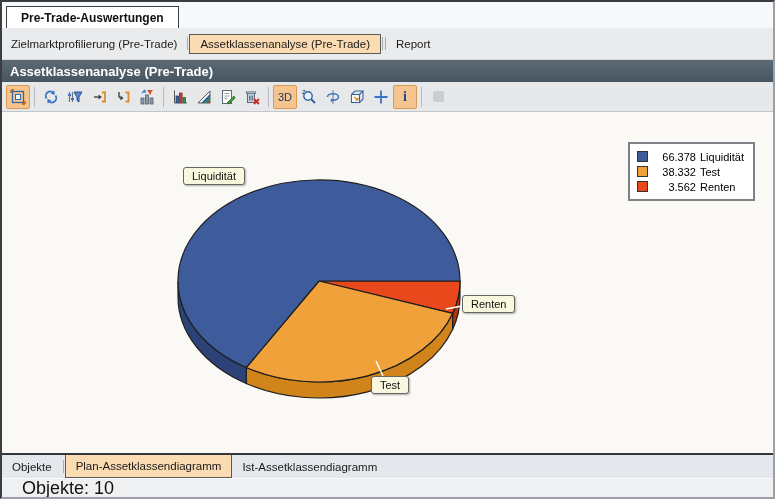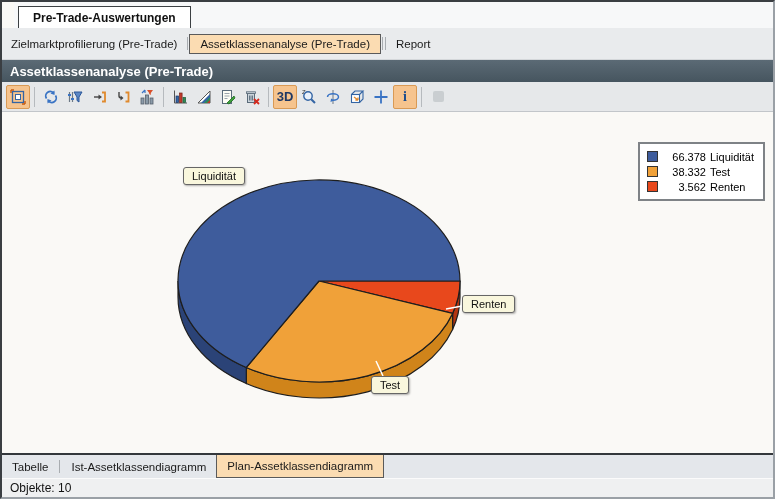--- a/index.html
+++ b/index.html
@@ -6,21 +6,21 @@
   html,body { width:775px; height:499px; }
   body { font-family:"Liberation Sans","DejaVu Sans",sans-serif; font-size:12px; background:#CDD1D6; }
 
   .window{
     width:775px; height:499px;
     border:2px solid; border-color:#3A3E42 #9AA0A6 #9AA0A6 #3A3E42;
     background:#FAF9F6; display:flex; flex-direction:column; overflow:hidden;
   }
 
   
-  .tabrow1{ height:26px; background:#F7F8F9; display:flex; align-items:flex-end; flex:none;margin-left:12px; }
+  .tabrow1{ height:26px; background:#F7F8F9; display:flex; align-items:flex-end; flex:none; }
   .tab-top{
     margin-left:4px; padding:4px 14px 3px; background:#FFFFFF;
     border:1px solid #3C4043; border-bottom:none;
     font-weight:bold; font-size:12px; color:#111; cursor:default;
   }
 
   
   .tabrow2{ height:32px; background:#E9EBED; display:flex; align-items:center; font-size:11.5px; color:#1A1A1A; flex:none; border-bottom:1px solid #D4D7DA;}
   .subtab{ padding:3px 9px; white-space:nowrap; cursor:default; }
   .subtab.active{
@@ -36,50 +36,50 @@
 
   
   .toolbar{ height:30px; background:#E6E8EA; border-bottom:1px solid #C2C6CA; display:flex; align-items:center; padding:0 4px; flex:none; }
   .tbtn{
     width:24px; height:24px; display:flex; align-items:center; justify-content:center;
     border:1px solid transparent; border-radius:2px; cursor:default; flex:none;
   }
   .tbtn.active{ background:#F6C48E; border-color:#D99A55; }
   .tbtn.disabled{ opacity:.9; }
   .tsep{ width:1px; height:20px; background:#B6BABE; margin:0 4px; flex:none; }
-  .t3d{ font-weight:bold; font-size:13px; color:#1F3864; }
+  .t3d{ font-weight:normal; font-size:11px; color:#1F3864; }
   .tinfo{ font-weight:bold; font-size:14px; color:#1F4E8C; font-family:"Liberation Serif",serif; }
   .gray-sq{ width:11px; height:11px; background:#C7CBCE; border-radius:2px; }
 
   
   .chart-area{ position:relative; flex:1; background:#FAF9F6; overflow:hidden; }
   .chart-area svg.pie{ position:absolute; left:0; top:0; }
 
   .legend{
-    position:absolute; top:30px; right:8px; background:#FFFFFF;
+    position:absolute; top:30px; right:18px; background:#FFFFFF;
     border:2px solid #7E8286; padding:5px 9px 5px 7px; font-size:11px; color:#000;
   }
   .legend-row{ display:flex; align-items:center; height:15px; }
   .legend-swatch{ width:11px; height:11px; border:1px solid #333; margin-right:8px; flex:none; }
   .legend-value{ width:40px; text-align:right; margin-right:4px; }
 
   .pie-label{
     position:absolute; background:#F9F7DD; border:1px solid #666;
     border-radius:3px; padding:2px 8px; font-size:11px; color:#111;
     box-shadow:1px 1px 2px rgba(0,0,0,.3); white-space:nowrap;
   }
 
   
   .bottom-tabs{ height:25px; border-top:2px solid #33373B; background:#E4E7EB; display:flex; align-items:stretch; font-size:11.5px; color:#1A1A1A; flex:none; }
   .btab{ padding:4px 10px; display:flex; align-items:center; cursor:default; white-space:nowrap;}
   .btab.active{ background:#FBDCB2; border:1px solid #5A5A5A; border-top:none; }
   .btab-sep{ width:1px; background:#A8ACB0; margin:5px 1px; flex:none; }
 
   
-  .status-bar{ height:19px; background:#EFF0F1; border-top:1px solid #FBFBFB; display:flex; align-items:center; padding:0 8px; font-size:12px; color:#111; flex:none; }
+  .status-bar{ height:19px; background:#EFF0F1; border-top:1px solid #FBFBFB; display:flex; align-items:center; padding:0 20px; font-size:18px; color:#111; flex:none; }
 </style>
 </head>
 <body>
 
 <div class="window">
 
   <div class="tabrow1">
     <div class="tab-top">Pre-Trade-Auswertungen</div>
   </div>
 
@@ -267,23 +267,23 @@
       </div>
       <div class="legend-row">
         <span class="legend-swatch" style="background: rgb(232, 72, 28);"></span>
         <span class="legend-value">3.562</span>
         <span>Renten</span>
       </div>
     </div>
   </div>
 
   <div class="bottom-tabs">
-    <div class="btab">Tabelle</div>
+    <div class="btab">Objekte</div>
     <div class="btab-sep"></div>
+    <div class="btab active">Plan-Assetklassendiagramm</div>
     <div class="btab">Ist-Assetklassendiagramm</div>
-    <div class="btab active">Plan-Assetklassendiagramm</div>
   </div>
 
   <div class="status-bar">
     <span>Objekte: 10</span>
   </div>
 
 </div>
 
 </body></html>

